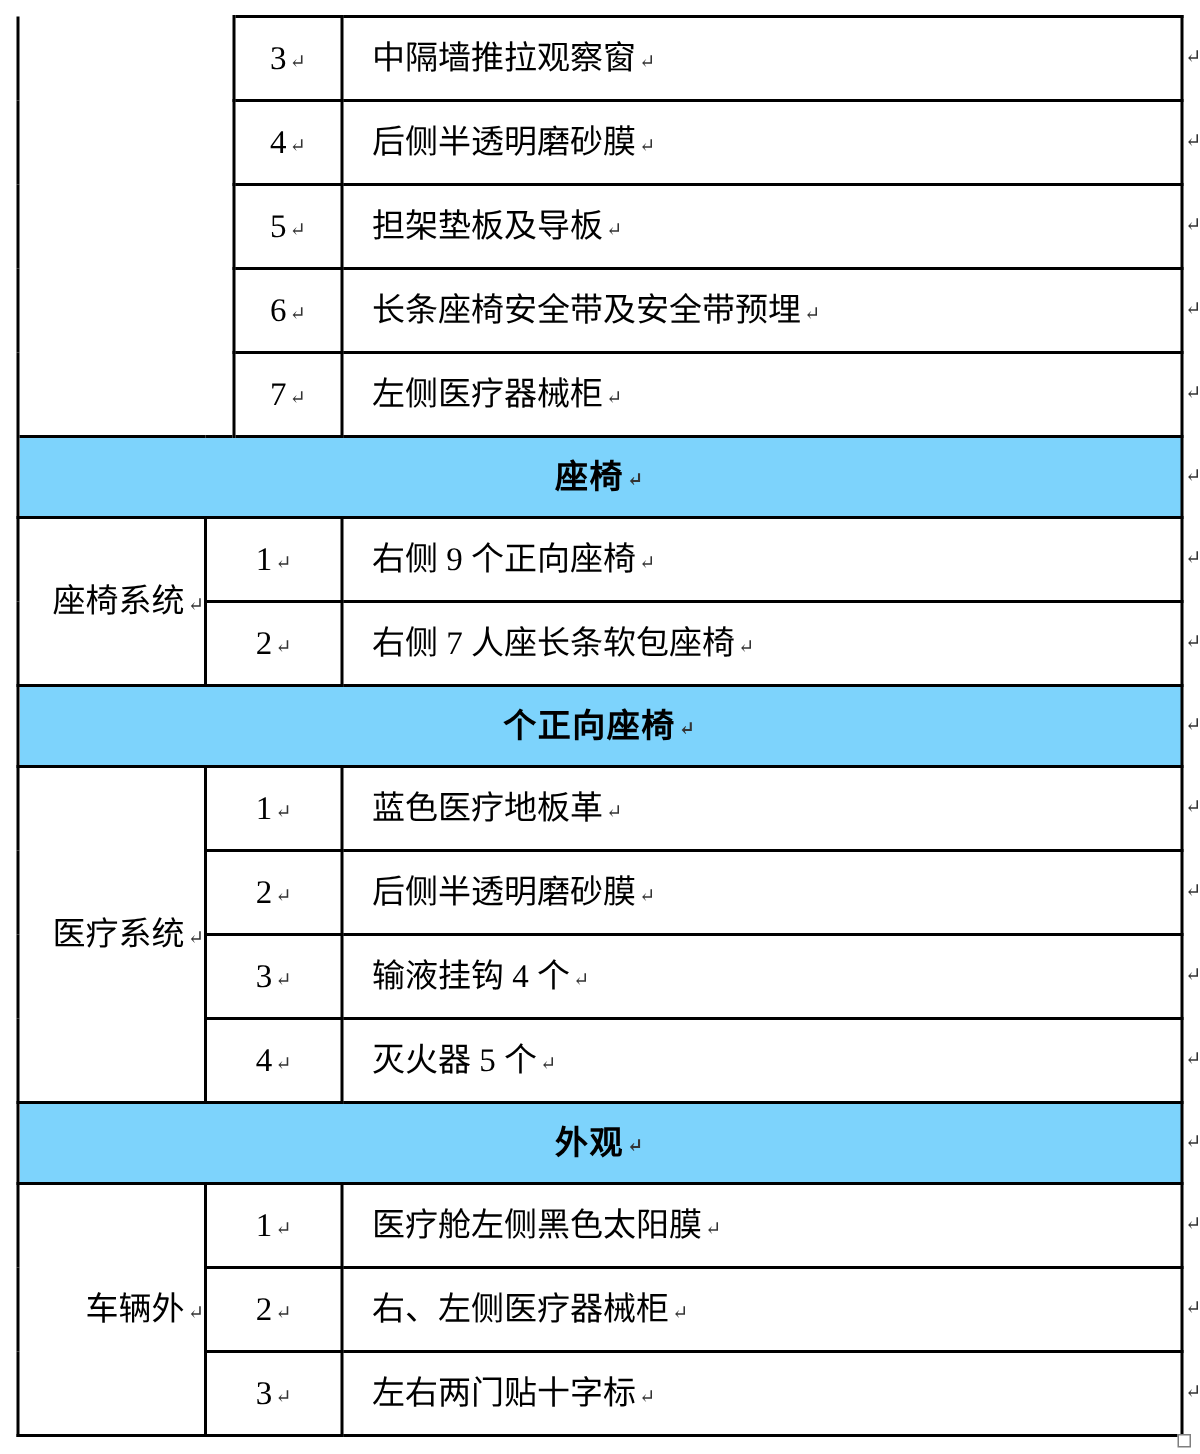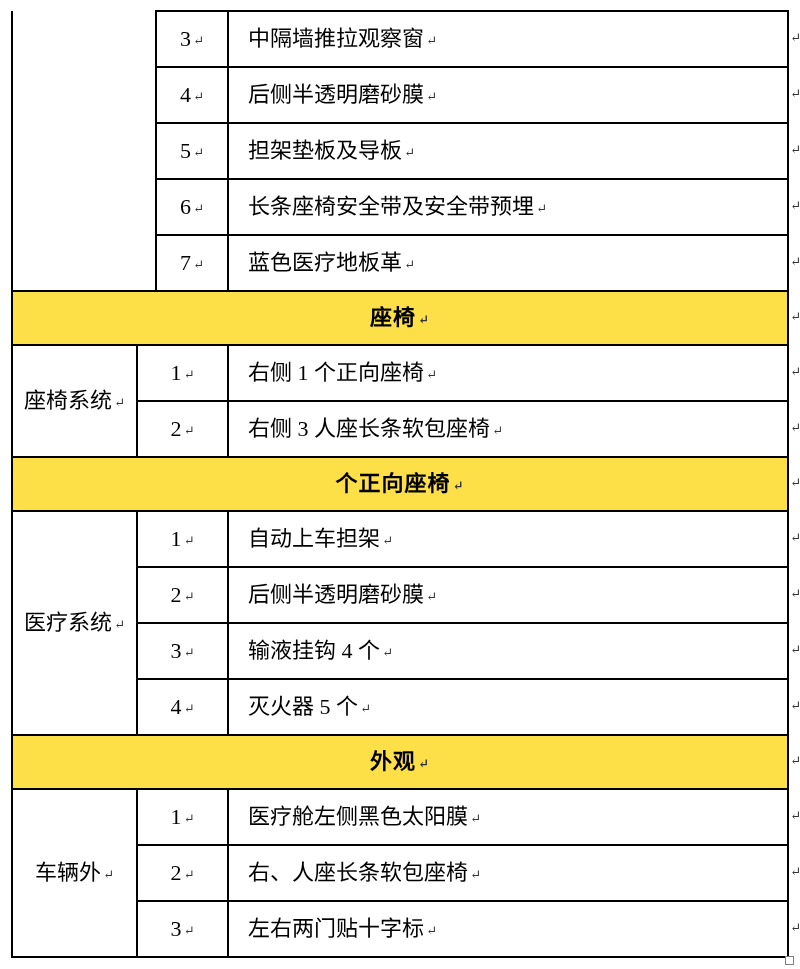--- a/index.html
+++ b/index.html
@@ -19,22 +19,22 @@
   }
   td{padding:0;vertical-align:middle;font-size:22px;line-height:1.1;overflow:hidden;white-space:nowrap;}
   tr.item{height:56px;}
   tr.hdr{height:54px;}
   tr.spacer td{height:10px;border:none;}
   td.sp-left{border-left:2px solid #000000;}
   td.b{border:2px solid #000000;}
   td.leftcell{border-left:2px solid #000000;border-right:2px solid #000000;border-top:none;border-bottom:none;}
   td.num{text-align:center;}
   td.desc{padding-left:19px;}
-  td.sec-hdr{background:#fde047;text-align:center;font-weight:bold;letter-spacing:1px;}
-  td.label{text-align:center;}
+  td.sec-hdr{background:#7dd3fc;text-align:center;font-weight:bold;letter-spacing:1px;}
+  td.label{text-align:right;}
   .mark{font-size:13px;color:#333333;margin-left:2px;vertical-align:1px;}
   .row-marks{position:absolute;left:790px;top:10px;display:flex;flex-direction:column;}
   .row-marks .slot{display:flex;align-items:center;}
   .slot.h56{height:56px;}
   .slot.h54{height:54px;}
   .row-marks .mark{margin-left:0;}
   .resize-handle{
     position:absolute;left:785px;top:956px;
     width:7px;height:7px;
     background:#ffffff;border:1px solid #7f7f7f;
@@ -72,43 +72,43 @@
     <tr class="item">
       <td class="b num"><span>5</span><span class="mark">↵</span></td>
       <td class="b desc"><span>担架垫板及导板</span><span class="mark">↵</span></td>
     </tr>
     <tr class="item">
       <td class="b num"><span>6</span><span class="mark">↵</span></td>
       <td class="b desc"><span>长条座椅安全带及安全带预埋</span><span class="mark">↵</span></td>
     </tr>
     <tr class="item">
       <td class="b num"><span>7</span><span class="mark">↵</span></td>
-      <td class="b desc"><span>蓝色医疗地板革</span><span class="mark">↵</span></td>
+      <td class="b desc"><span>左侧医疗器械柜</span><span class="mark">↵</span></td>
     </tr>
 
     <tr class="hdr">
       <td class="b sec-hdr" colspan="4"><span>座椅</span><span class="mark">↵</span></td>
     </tr>
     <tr class="item">
       <td class="b label" rowspan="2"><span>座椅系统</span><span class="mark">↵</span></td>
       <td class="b num" colspan="2"><span>1</span><span class="mark">↵</span></td>
-      <td class="b desc"><span>右侧 1 个正向座椅</span><span class="mark">↵</span></td>
+      <td class="b desc"><span>右侧 9 个正向座椅</span><span class="mark">↵</span></td>
     </tr>
     <tr class="item">
       <td class="b num" colspan="2"><span>2</span><span class="mark">↵</span></td>
-      <td class="b desc"><span>右侧 3 人座长条软包座椅</span><span class="mark">↵</span></td>
+      <td class="b desc"><span>右侧 7 人座长条软包座椅</span><span class="mark">↵</span></td>
     </tr>
 
     <tr class="hdr">
       <td class="b sec-hdr" colspan="4"><span>个正向座椅</span><span class="mark">↵</span></td>
     </tr>
     <tr class="item">
       <td class="b label" rowspan="4"><span>医疗系统</span><span class="mark">↵</span></td>
       <td class="b num" colspan="2"><span>1</span><span class="mark">↵</span></td>
-      <td class="b desc"><span>自动上车担架</span><span class="mark">↵</span></td>
+      <td class="b desc"><span>蓝色医疗地板革</span><span class="mark">↵</span></td>
     </tr>
     <tr class="item">
       <td class="b num" colspan="2"><span>2</span><span class="mark">↵</span></td>
       <td class="b desc"><span>后侧半透明磨砂膜</span><span class="mark">↵</span></td>
     </tr>
     <tr class="item">
       <td class="b num" colspan="2"><span>3</span><span class="mark">↵</span></td>
       <td class="b desc"><span>输液挂钩 4 个</span><span class="mark">↵</span></td>
     </tr>
     <tr class="item">
@@ -119,21 +119,21 @@
     <tr class="hdr">
       <td class="b sec-hdr" colspan="4"><span>外观</span><span class="mark">↵</span></td>
     </tr>
     <tr class="item">
       <td class="b label" rowspan="3"><span>车辆外</span><span class="mark">↵</span></td>
       <td class="b num" colspan="2"><span>1</span><span class="mark">↵</span></td>
       <td class="b desc"><span>医疗舱左侧黑色太阳膜</span><span class="mark">↵</span></td>
     </tr>
     <tr class="item">
       <td class="b num" colspan="2"><span>2</span><span class="mark">↵</span></td>
-      <td class="b desc"><span>右、人座长条软包座椅</span><span class="mark">↵</span></td>
+      <td class="b desc"><span>右、左侧医疗器械柜</span><span class="mark">↵</span></td>
     </tr>
     <tr class="item">
       <td class="b num" colspan="2"><span>3</span><span class="mark">↵</span></td>
       <td class="b desc"><span>左右两门贴十字标</span><span class="mark">↵</span></td>
     </tr>
   </tbody>
     </table>
 
   <div class="row-marks">
     <span class="slot h56">

